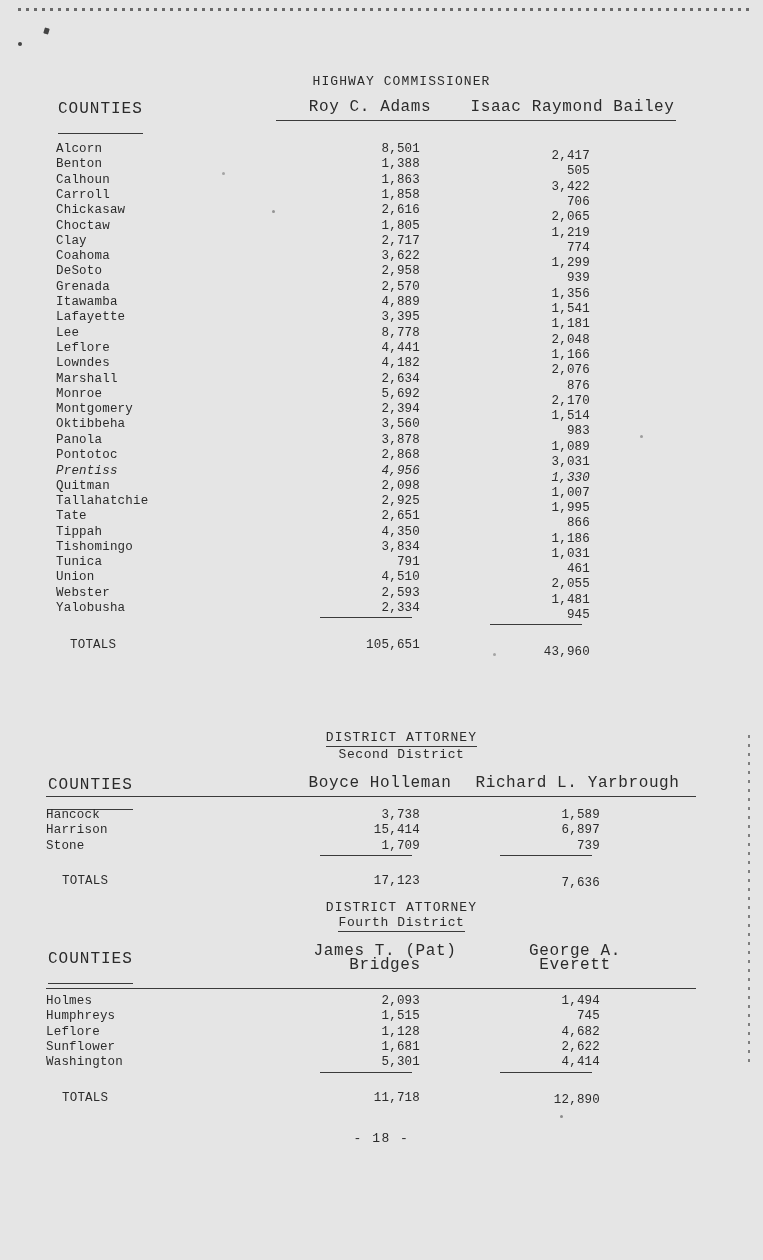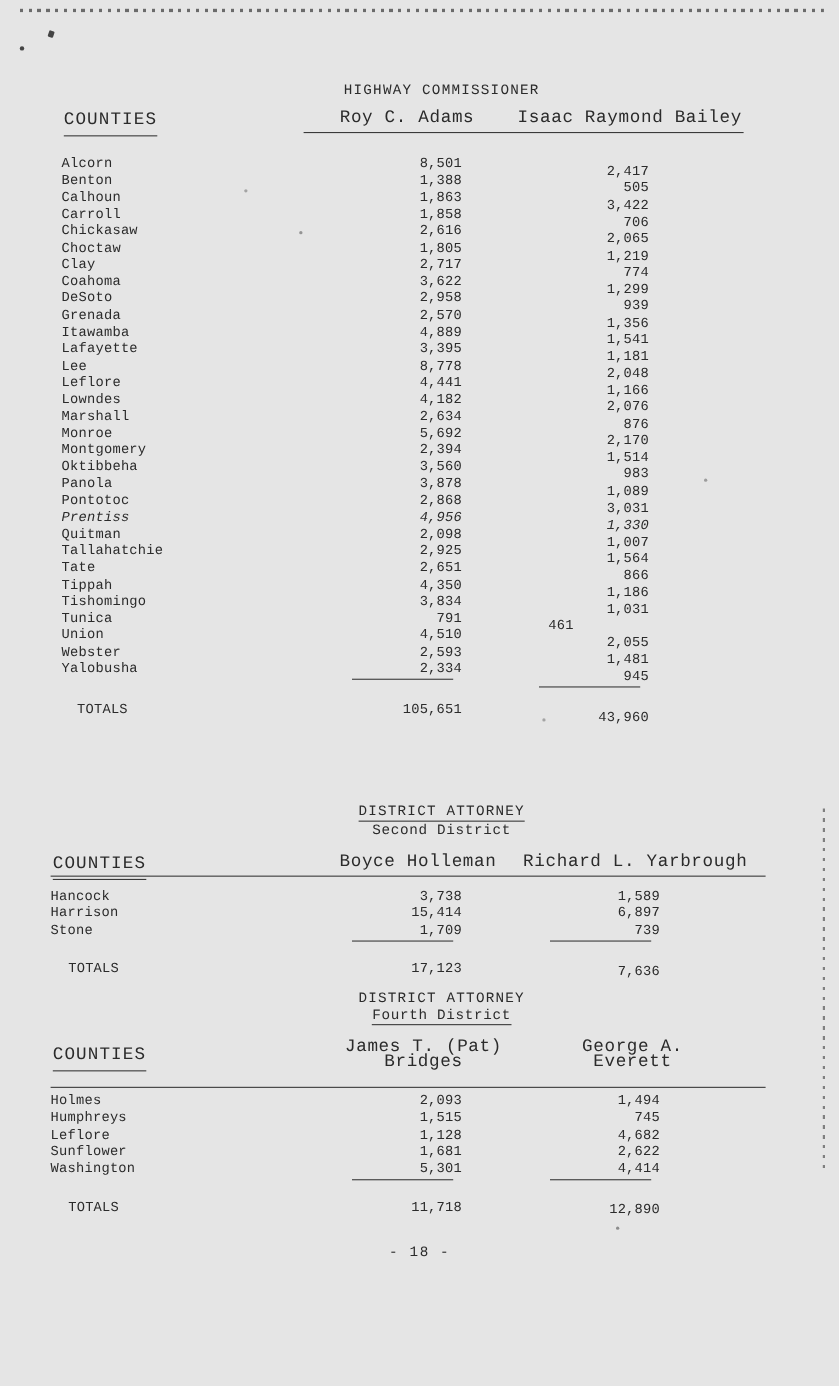--- a/index.html
+++ b/index.html
@@ -64,21 +64,21 @@
   }
   .title .main { display: block; }
   .title .sub  { display: block; letter-spacing: .6px; }
   .title .ul { border-bottom: 1px solid #3a3a3a; display: inline-block; padding-bottom: 1px;}
   .hdr-counties {
     position: absolute;
     left: 0;
     top: 0;
     letter-spacing: 1px;
     border-bottom: 1px solid #3a3a3a;
-    padding-bottom: 5px;
+    padding-bottom: 15px;
   }
   .hdr-cand {
     position: absolute;
     top: 0;
     text-align: center;
     letter-spacing: .6px;
     line-height: 14px;
   }
   .rule {
     position: absolute;
@@ -258,41 +258,41 @@
             <span class="num" style="left: 430px; width: 160px; top: 7px;">1,330</span>
           </div>
           <div class="row" style="position: absolute; left: 0px; top: 340.6px; width: 763px; height: 15.3px;">
             <span class="county" style="left: 56px;">Quitman</span>
             <span class="num" style="left: 260px; width: 160px;">2,098</span>
             <span class="num" style="left: 430px; width: 160px; top: 7px;">1,007</span>
           </div>
           <div class="row" style="position: absolute; left: 0px; top: 355.9px; width: 763px; height: 15.3px;">
             <span class="county" style="left: 56px;">Tallahatchie</span>
             <span class="num" style="left: 260px; width: 160px;">2,925</span>
-            <span class="num" style="left: 430px; width: 160px; top: 7px;">1,564</span>
+            <span class="num" style="left: 430px; width: 160px; top: 7px;">1,995</span>
           </div>
           <div class="row" style="position: absolute; left: 0px; top: 371.2px; width: 763px; height: 15.3px;">
             <span class="county" style="left: 56px;">Tate</span>
             <span class="num" style="left: 260px; width: 160px;">2,651</span>
             <span class="num" style="left: 430px; width: 160px; top: 7px;">866</span>
           </div>
           <div class="row" style="position: absolute; left: 0px; top: 386.5px; width: 763px; height: 15.3px;">
             <span class="county" style="left: 56px;">Tippah</span>
             <span class="num" style="left: 260px; width: 160px;">4,350</span>
             <span class="num" style="left: 430px; width: 160px; top: 7px;">1,186</span>
           </div>
           <div class="row" style="position: absolute; left: 0px; top: 401.8px; width: 763px; height: 15.3px;">
             <span class="county" style="left: 56px;">Tishomingo</span>
             <span class="num" style="left: 260px; width: 160px;">3,834</span>
             <span class="num" style="left: 430px; width: 160px; top: 7px;">1,031</span>
           </div>
           <div class="row" style="position: absolute; left: 0px; top: 417.1px; width: 763px; height: 15.3px;">
             <span class="county" style="left: 56px;">Tunica</span>
             <span class="num" style="left: 260px; width: 160px;">791</span>
-            <span class="num" style="left: 430px; width: 160px; top: 7px; text-align: center;">461</span>
+            <span class="num" style="left: 430px; width: 160px; top: 7px;">461</span>
           </div>
           <div class="row" style="position: absolute; left: 0px; top: 432.4px; width: 763px; height: 15.3px;">
             <span class="county" style="left: 56px;">Union</span>
             <span class="num" style="left: 260px; width: 160px;">4,510</span>
             <span class="num" style="left: 430px; width: 160px; top: 7px;">2,055</span>
           </div>
           <div class="row" style="position: absolute; left: 0px; top: 447.7px; width: 763px; height: 15.3px;">
             <span class="county" style="left: 56px;">Webster</span>
             <span class="num" style="left: 260px; width: 160px;">2,593</span>
             <span class="num" style="left: 430px; width: 160px; top: 7px;">1,481</span>

